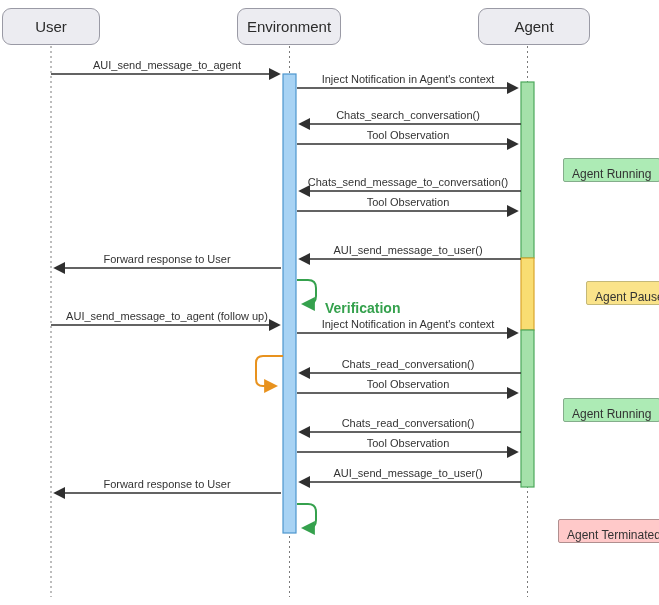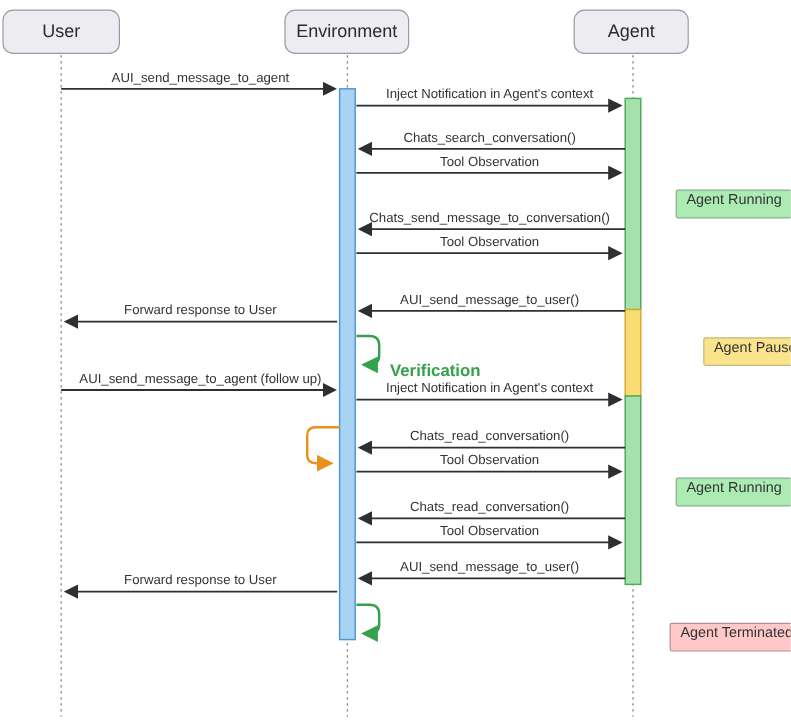--- a/index.html
+++ b/index.html
@@ -18,21 +18,21 @@
     font-size:11px;color:#333;white-space:nowrap;
   }
   .looplabel{
     position:absolute;font-size:14px;font-weight:600;color:#35a14d;white-space:nowrap;
   }
   .note{
     position:absolute;font-size:11px;font-weight:600;color:#e8921e;
     white-space:pre-line;line-height:15px;
   }
   .badge{
-    position:absolute;height:24px;display:flex;align-items:flex-start;justify-content:center;
+    position:absolute;height:24px;display:flex;align-items:flex-end;justify-content:center;
     font-size:12px;color:#333;border:1px solid #999;border-radius:2px;
     padding:0 8px;box-sizing:border-box;white-space:nowrap;
   }
   .badge.green{background:#adebb5;border-color:#84ad8b;}
   .badge.yellow{background:#fae38a;border-color:#c4b878;}
   .badge.red{background:#ffc9c9;border-color:#b08f8f;}
 </style>
 </head>
 <body>
 
@@ -86,21 +86,21 @@
 
     <path d="M283,356 H263 Q256,356 256,363 V379 Q256,386 263,386 H276" fill="none" stroke="#e8921e" stroke-width="2" marker-end="url(#aho)"></path>
   </svg>
 
   <div class="actor" style="left:237px;top:8px;width:104px;">
     <span>Environment</span>
   </div>
   <div class="actor" style="left:2px;top:8px;width:98px;">
     <span>User</span>
   </div>
-  <div class="actor" style="left:478px;top:8px;width:96px;">
+  <div class="actor" style="left:478px;top:8px;width:112px;">
     <span>Agent</span>
   </div>
 
   <div class="msg" style="left:167px;top:59px;">AUI_send_message_to_agent</div>
   <div class="msg" style="left:408px;top:73px;">Inject Notification in Agent's context</div>
   <div class="msg" style="left:408px;top:109px;">Chats_search_conversation()</div>
   <div class="msg" style="left:408px;top:129px;">Tool Observation</div>
   <div class="msg" style="left:408px;top:176px;">Chats_send_message_to_conversation()</div>
   <div class="msg" style="left:408px;top:196px;">Tool Observation</div>
   <div class="msg" style="left:408px;top:244px;">AUI_send_message_to_user()</div>

